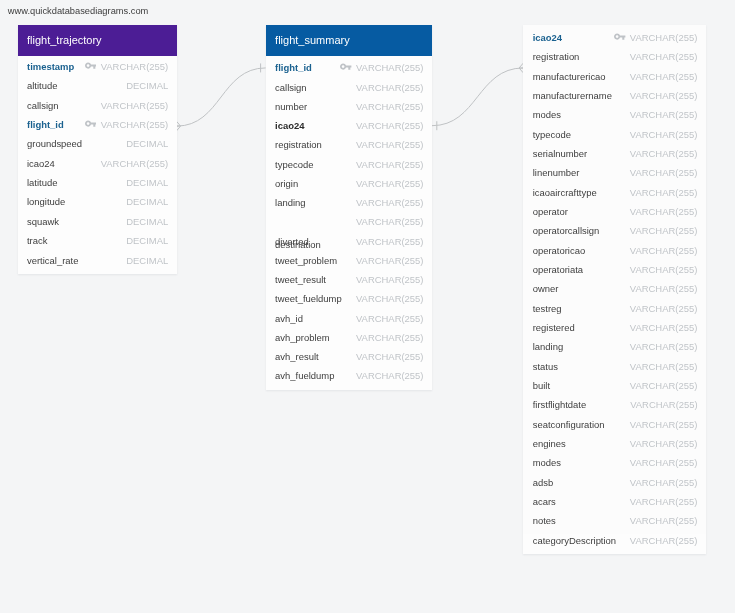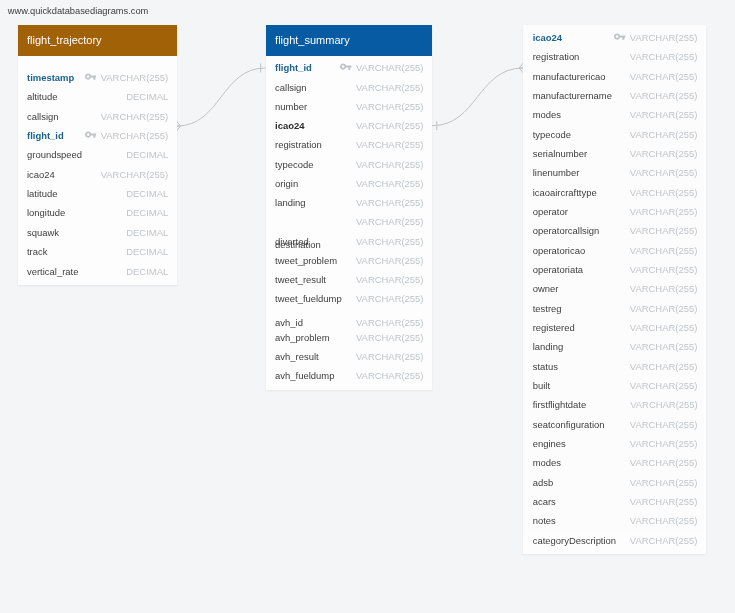--- a/index.html
+++ b/index.html
@@ -69,24 +69,24 @@
       </g>
       <g>
         <line x1="519.1" y1="67.975" x2="523.2" y2="63.175" stroke="#bfc2c4" stroke-width="1"></line>
         <line x1="519.1" y1="67.975" x2="523.2" y2="67.975" stroke="#bfc2c4" stroke-width="1"></line>
         <line x1="519.1" y1="67.975" x2="523.2" y2="72.77499999999999" stroke="#bfc2c4" stroke-width="1"></line>
       </g>
     </svg>
 
   <div id="tables-layer">
       <div class="er-table" style="left: 17.5px; top: 25.2px; width: 159px; background: rgb(253, 253, 253);">
-      <div class="er-header" style="height: 30.6px; background: #a16207; color: rgb(255, 255, 255);">
+      <div class="er-header" style="height: 30.6px; background: #4c1d95; color: rgb(255, 255, 255);">
         <span class="hdr-title">flight_trajectory</span>
       </div>
-      <div class="er-rows" style="padding-top: 12px; padding-bottom: 4px;">
+      <div class="er-rows" style="padding-top: 1px; padding-bottom: 4px;">
           <div class="er-row" style="height: 19.37px;">
       <span class="f-name pk" style="color: rgb(26, 97, 143);">timestamp</span>
       <span class="spacer"></span>
       <svg class="key-ic" viewBox="1 6 22 12" width="11.4" height="7.1">
         <path d="M12.65 10C11.83 7.67 9.61 6 7 6c-3.31 0-6 2.69-6 6s2.69 6 6 6c2.61 0 4.83-1.67 5.65-4H17v4h4v-4h2v-4H12.65zM7 14.6c-1.43 0-2.6-1.17-2.6-2.6S5.57 9.4 7 9.4 9.6 10.57 9.6 12 8.43 14.6 7 14.6z" fill="#bfc3c7"></path>
       </svg>
       <span class="f-type" style="color: rgb(192, 196, 200);">VARCHAR(255)</span>
     </div>
           <div class="er-row" style="height: 19.37px;">
       <span class="f-name" style="color: rgb(61, 61, 61);">altitude</span>
@@ -230,21 +230,21 @@
       <span class="spacer"></span>
 
       <span class="f-type" style="color: rgb(192, 196, 200);">VARCHAR(255)</span>
     </div>
           <div class="er-row" style="height: 19.26px;">
       <span class="f-name" style="color: rgb(61, 61, 61);">tweet_fueldump</span>
       <span class="spacer"></span>
 
       <span class="f-type" style="color: rgb(192, 196, 200);">VARCHAR(255)</span>
     </div>
-          <div class="er-row" style="height: 19.26px; align-items: flex-end;">
+          <div class="er-row" style="height: 19.26px;">
       <span class="f-name" style="color: rgb(61, 61, 61);">avh_id</span>
       <span class="spacer"></span>
 
       <span class="f-type" style="color: rgb(192, 196, 200);">VARCHAR(255)</span>
     </div>
           <div class="er-row" style="height: 19.26px;">
       <span class="f-name" style="color: rgb(61, 61, 61);">avh_problem</span>
       <span class="spacer"></span>
 
       <span class="f-type" style="color: rgb(192, 196, 200);">VARCHAR(255)</span>

